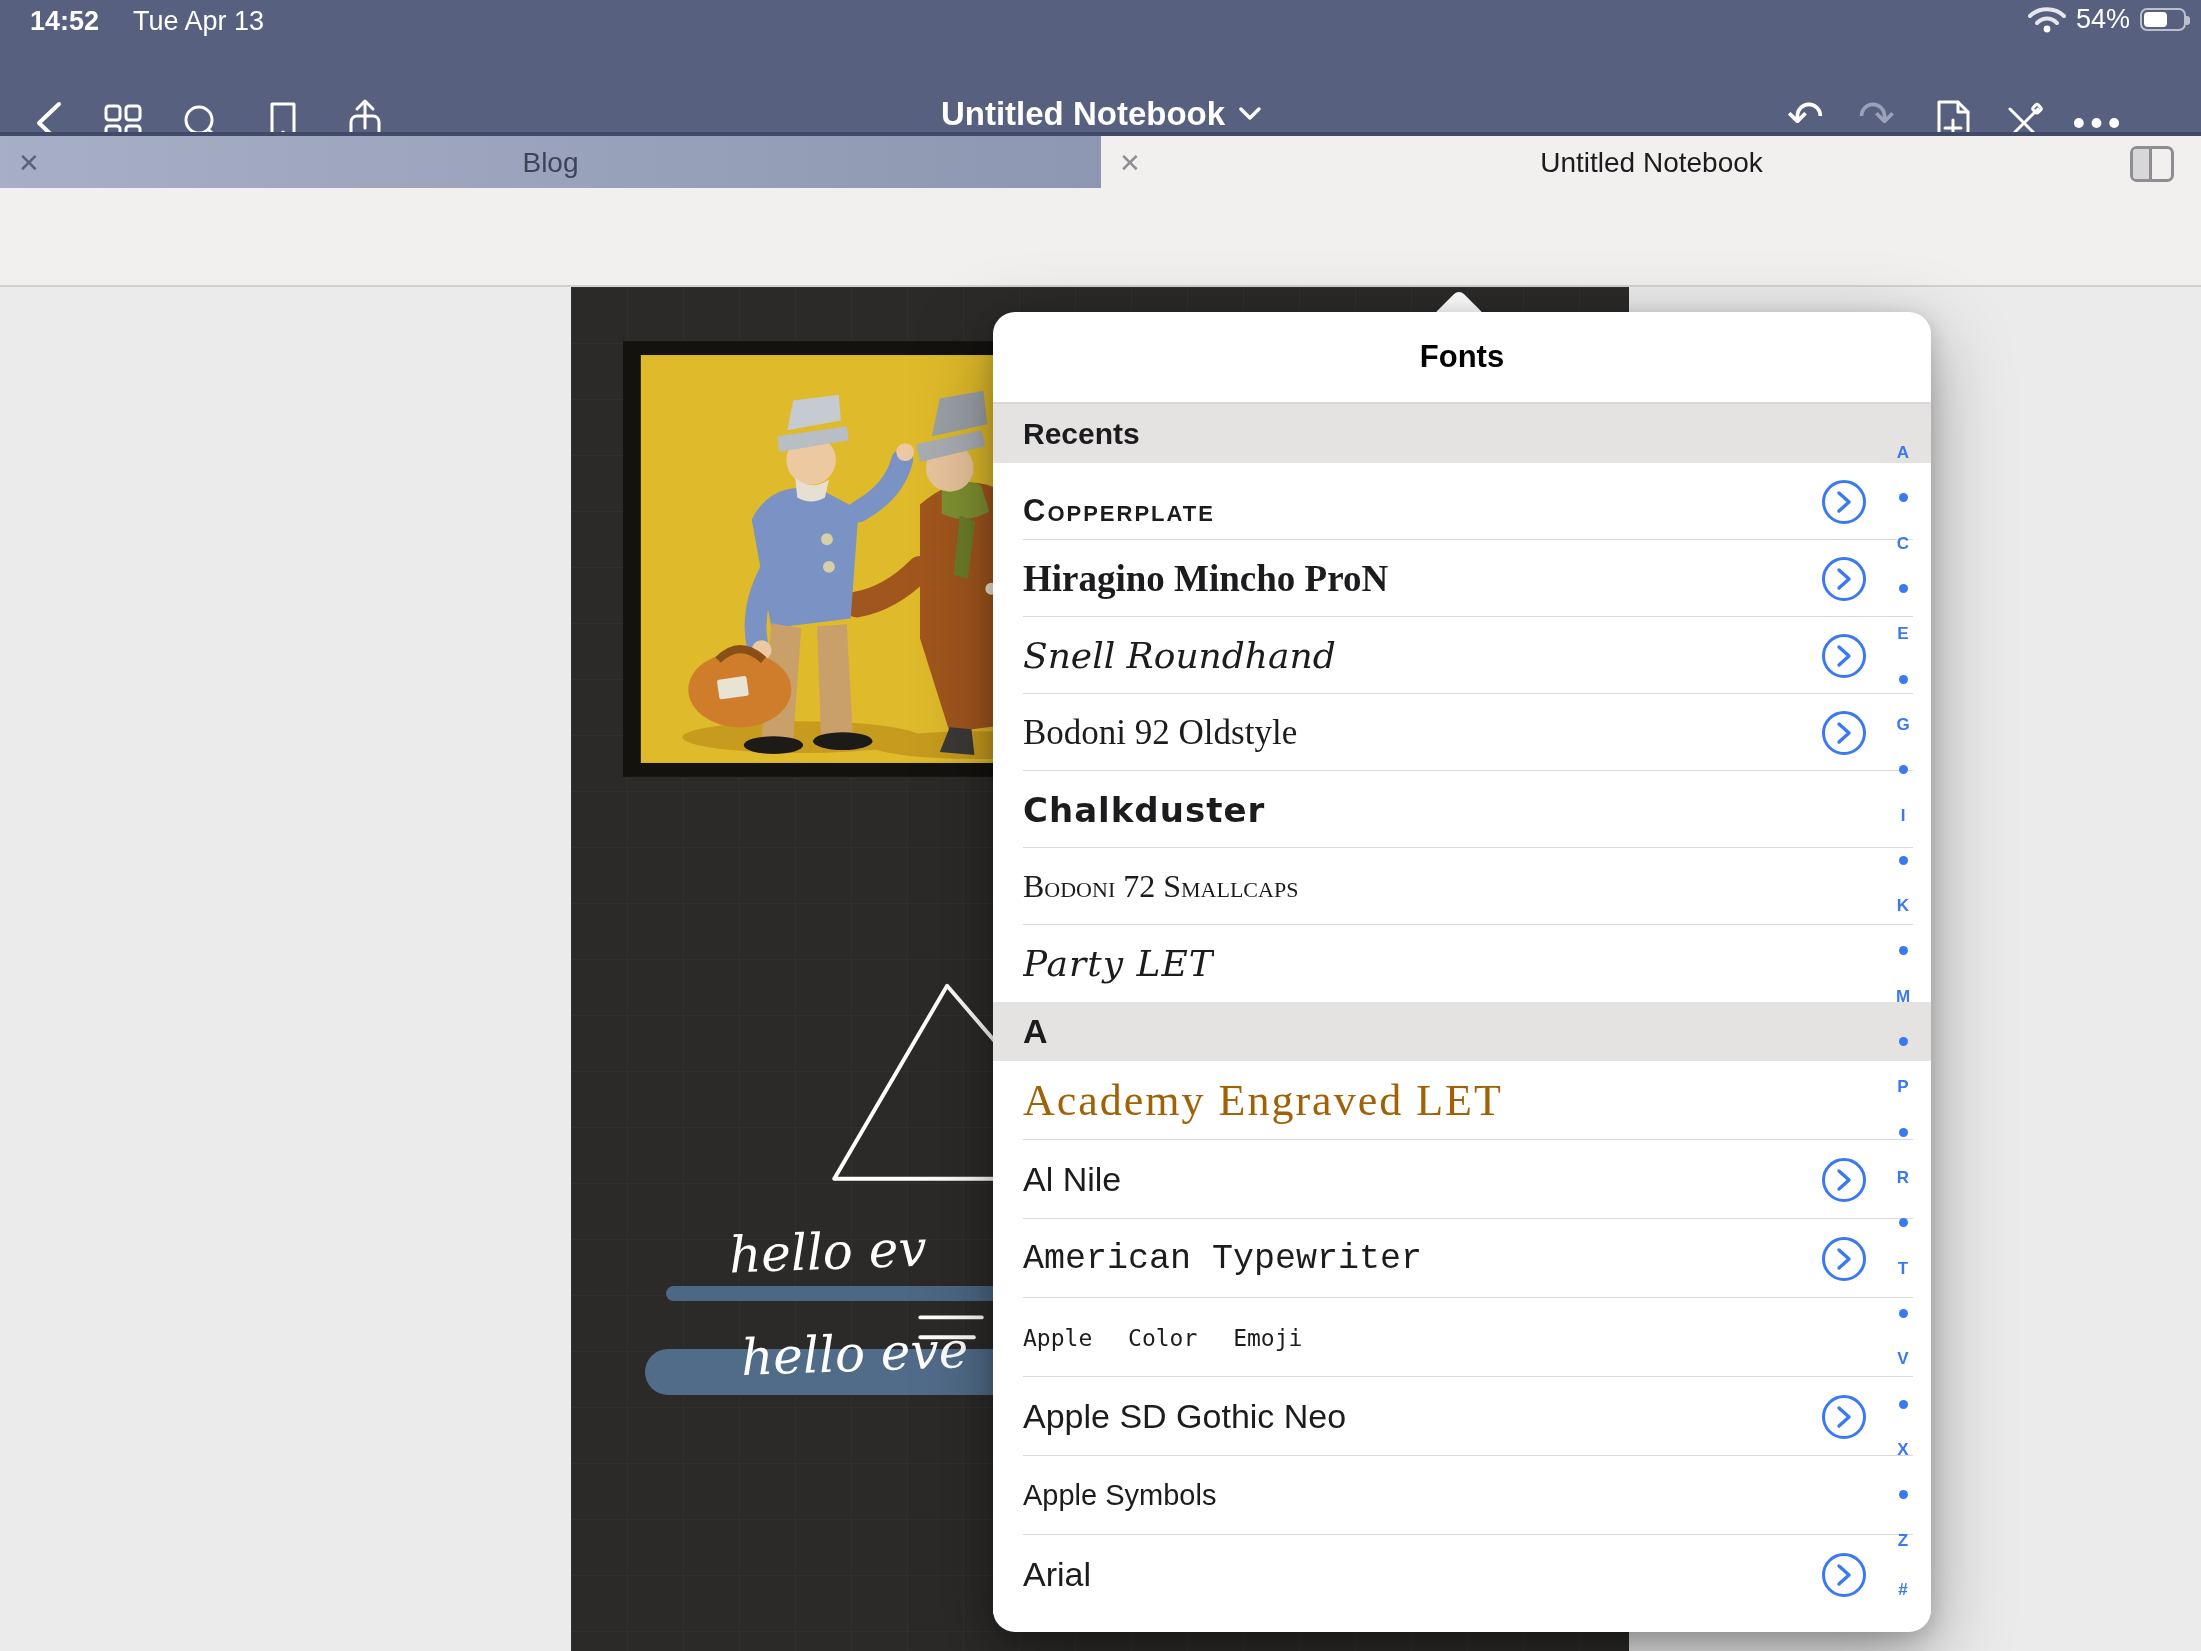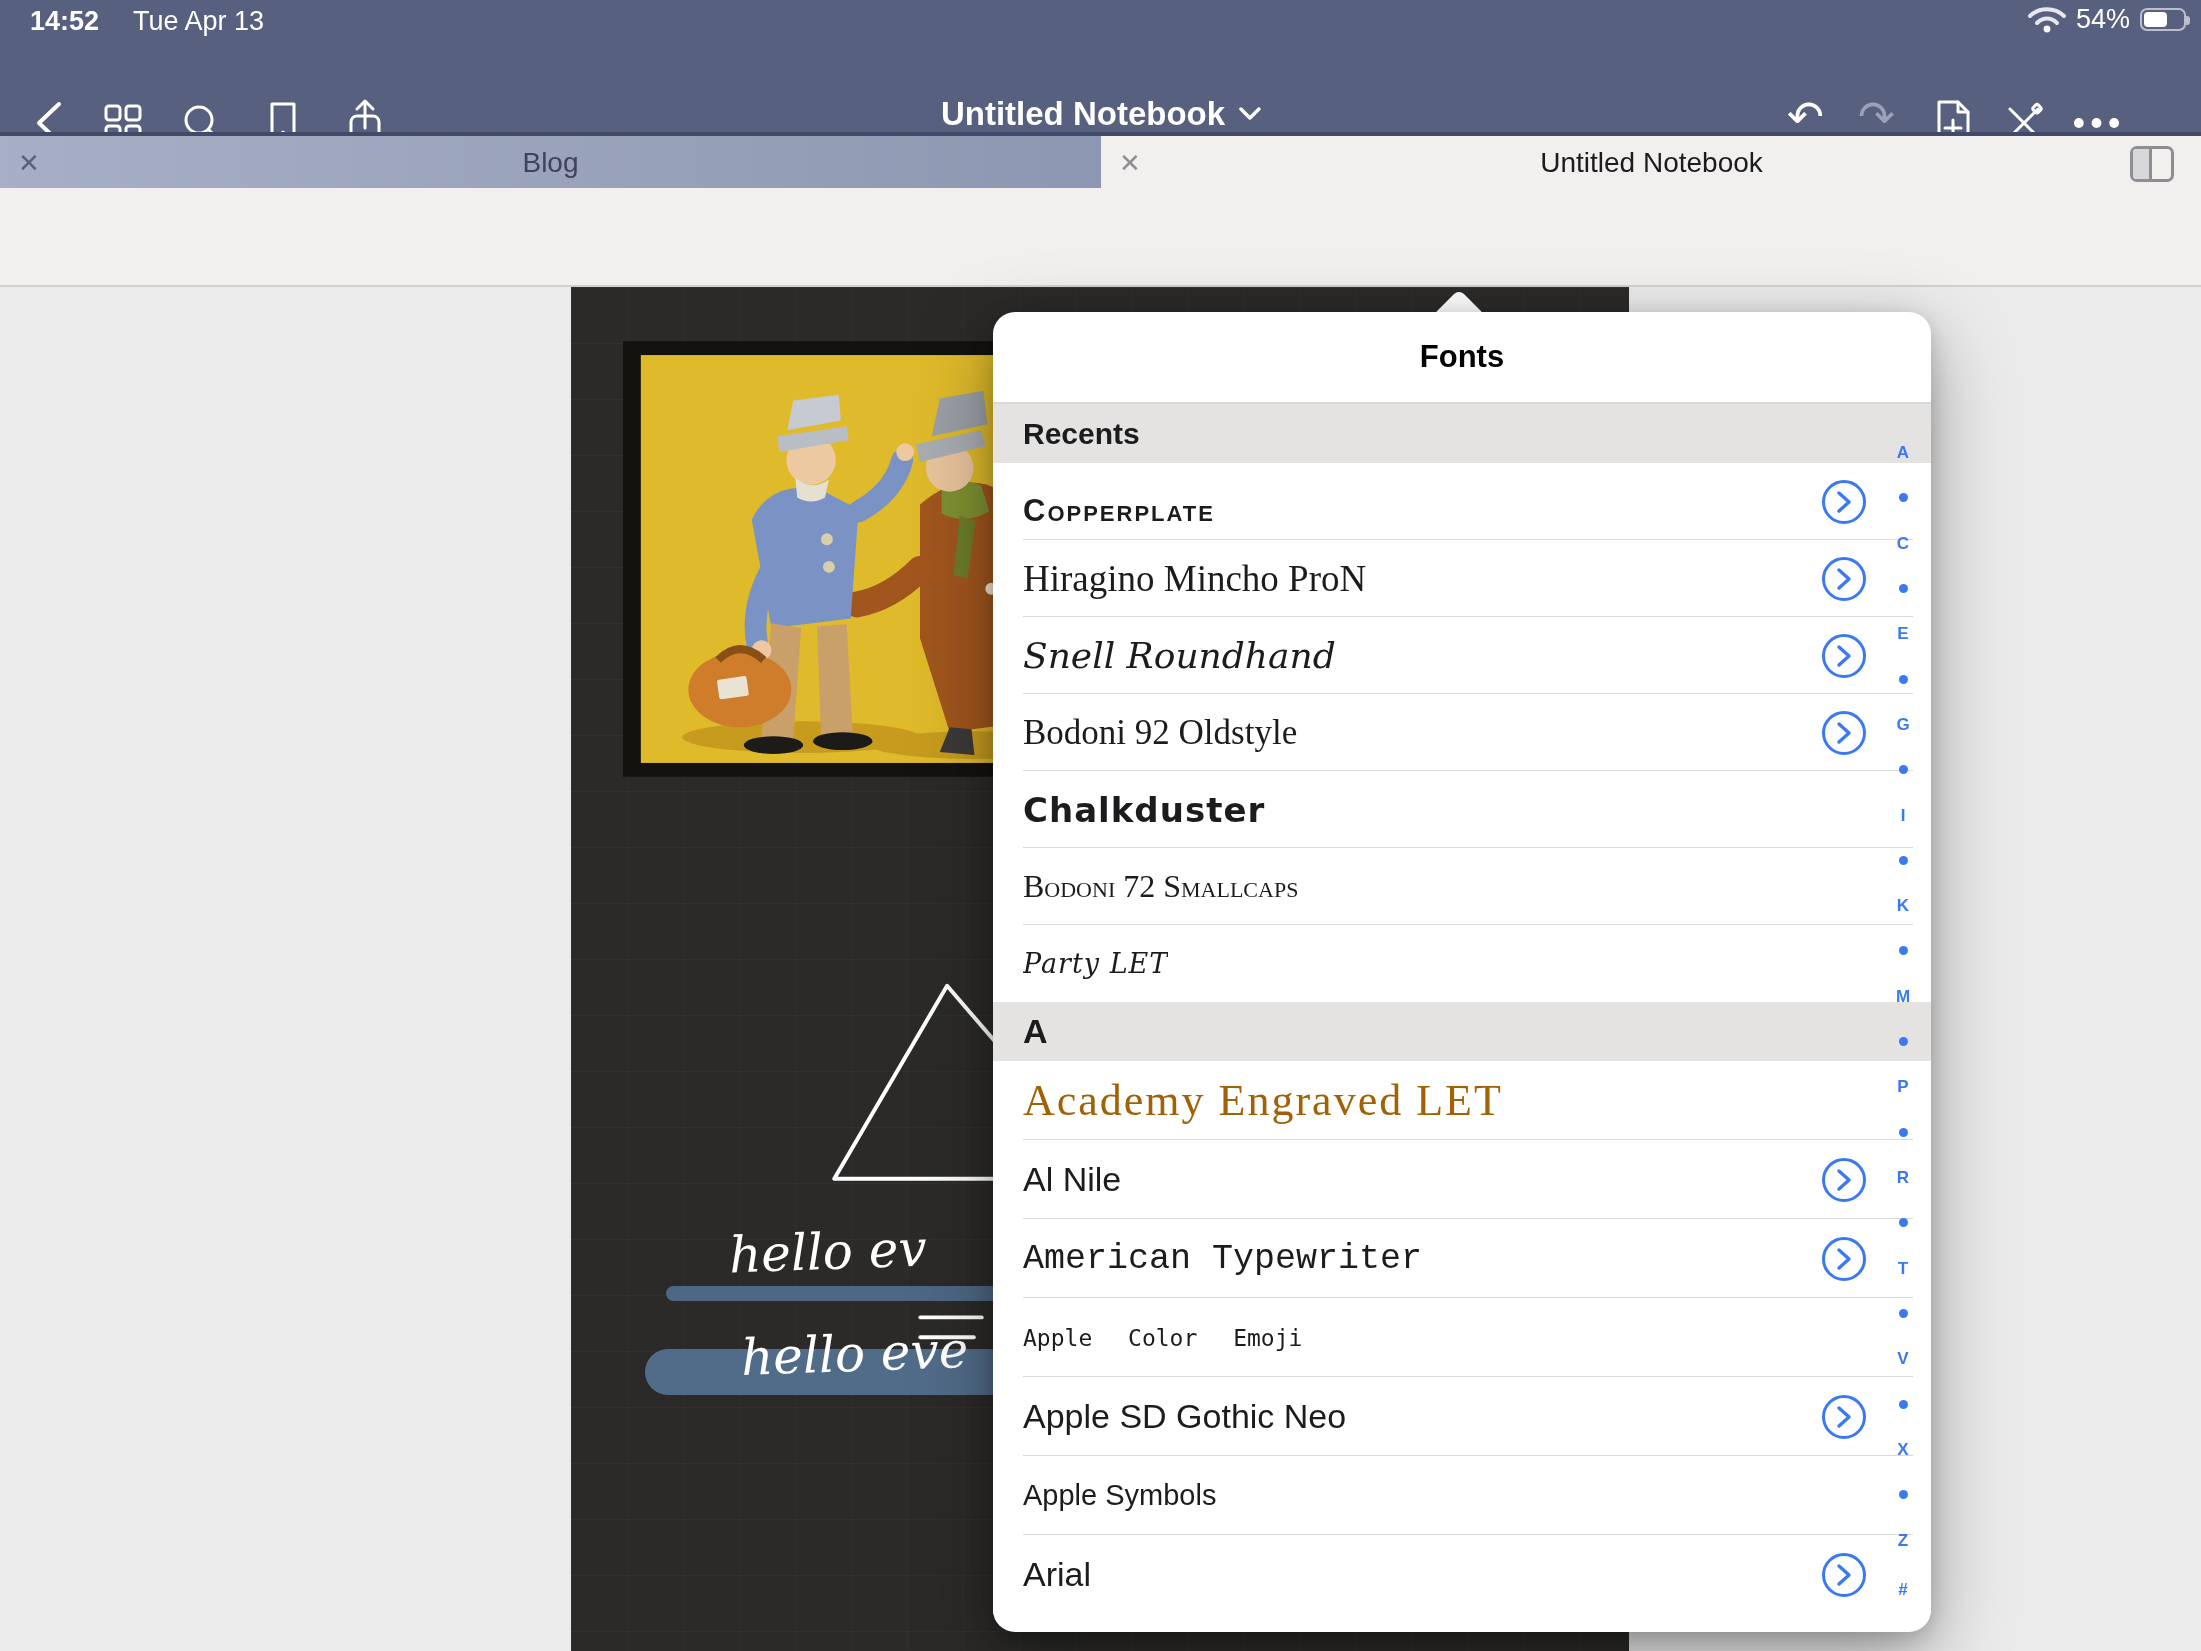--- a/index.html
+++ b/index.html
@@ -84,26 +84,26 @@
   .font-row { position:relative; height:77px; display:flex; align-items:center; padding-left:30px; padding-right:129px; cursor:pointer; background:#fff; }
   .flist-a .font-row { height:79px; }
   .font-row::after { content:""; position:absolute; left:30px; right:18px; bottom:0; border-bottom:1.5px solid #dadad9; }
   .font-row:last-of-type::after { display:none; }
   .font-label { color:#1c1c1e; white-space:nowrap; overflow:hidden; }
   .chev-btn { position:absolute; right:65px; top:50%; transform:translateY(-50%); width:44px; height:44px; border:3px solid #3b79f0; border-radius:50%; display:flex; align-items:center; justify-content:center; cursor:pointer; }
   .chev-btn svg { stroke:#3b79f0; stroke-width:3.4; fill:none; stroke-linecap:round; stroke-linejoin:round; }
 
   
   .f-copperplate { font-family:"Liberation Sans",sans-serif; font-variant:small-caps; font-weight:700; letter-spacing:2px; font-size:31px;margin-top:19px; }
-  .f-mincho { font-family:"Liberation Serif",serif; font-size:37px; }
+  .f-mincho { font-family:"Liberation Serif",serif; font-size:37px;font-weight:bold; }
   .f-snell { font-family:"DejaVu Serif",serif; font-style:italic; font-size:36px; }
   .f-bodoni { font-family:"Liberation Serif",serif; font-size:35px; }
   .f-chalk { font-family:"DejaVu Sans",sans-serif; font-weight:700; letter-spacing:1px; font-size:34px; }
   .f-bodoni_sc { font-family:"Liberation Serif",serif; font-variant:small-caps; font-size:32px; }
-  .f-party { font-family:"DejaVu Serif",serif; font-style:italic; font-size:27px; letter-spacing:1px; }
+  .f-party { font-family:"DejaVu Serif",serif; font-style:italic; font-size:36px; letter-spacing:1px; }
   .f-academy { font-family:"Liberation Serif",serif; font-size:44px; color:#a16207; letter-spacing:2px; }
   .f-alnile { font-family:"Liberation Sans",sans-serif; font-weight:500; font-size:34px; }
   .f-typewriter { font-family:"Liberation Mono",monospace; font-size:35px; }
   .f-emoji { font-family:"DejaVu Sans Mono",monospace; font-size:23px; word-spacing:22px; }
   .f-gothic { font-family:"Liberation Sans",sans-serif; font-size:34px; }
   .f-symbols { font-family:"Liberation Sans",sans-serif; font-size:29px; }
   .f-arial { font-family:"Liberation Sans",sans-serif; font-size:34px; }
 
   
   .idx { position:absolute; right:10px; top:132px; height:1154px; width:36px; display:flex; flex-direction:column; justify-content:space-between; align-items:center; }

